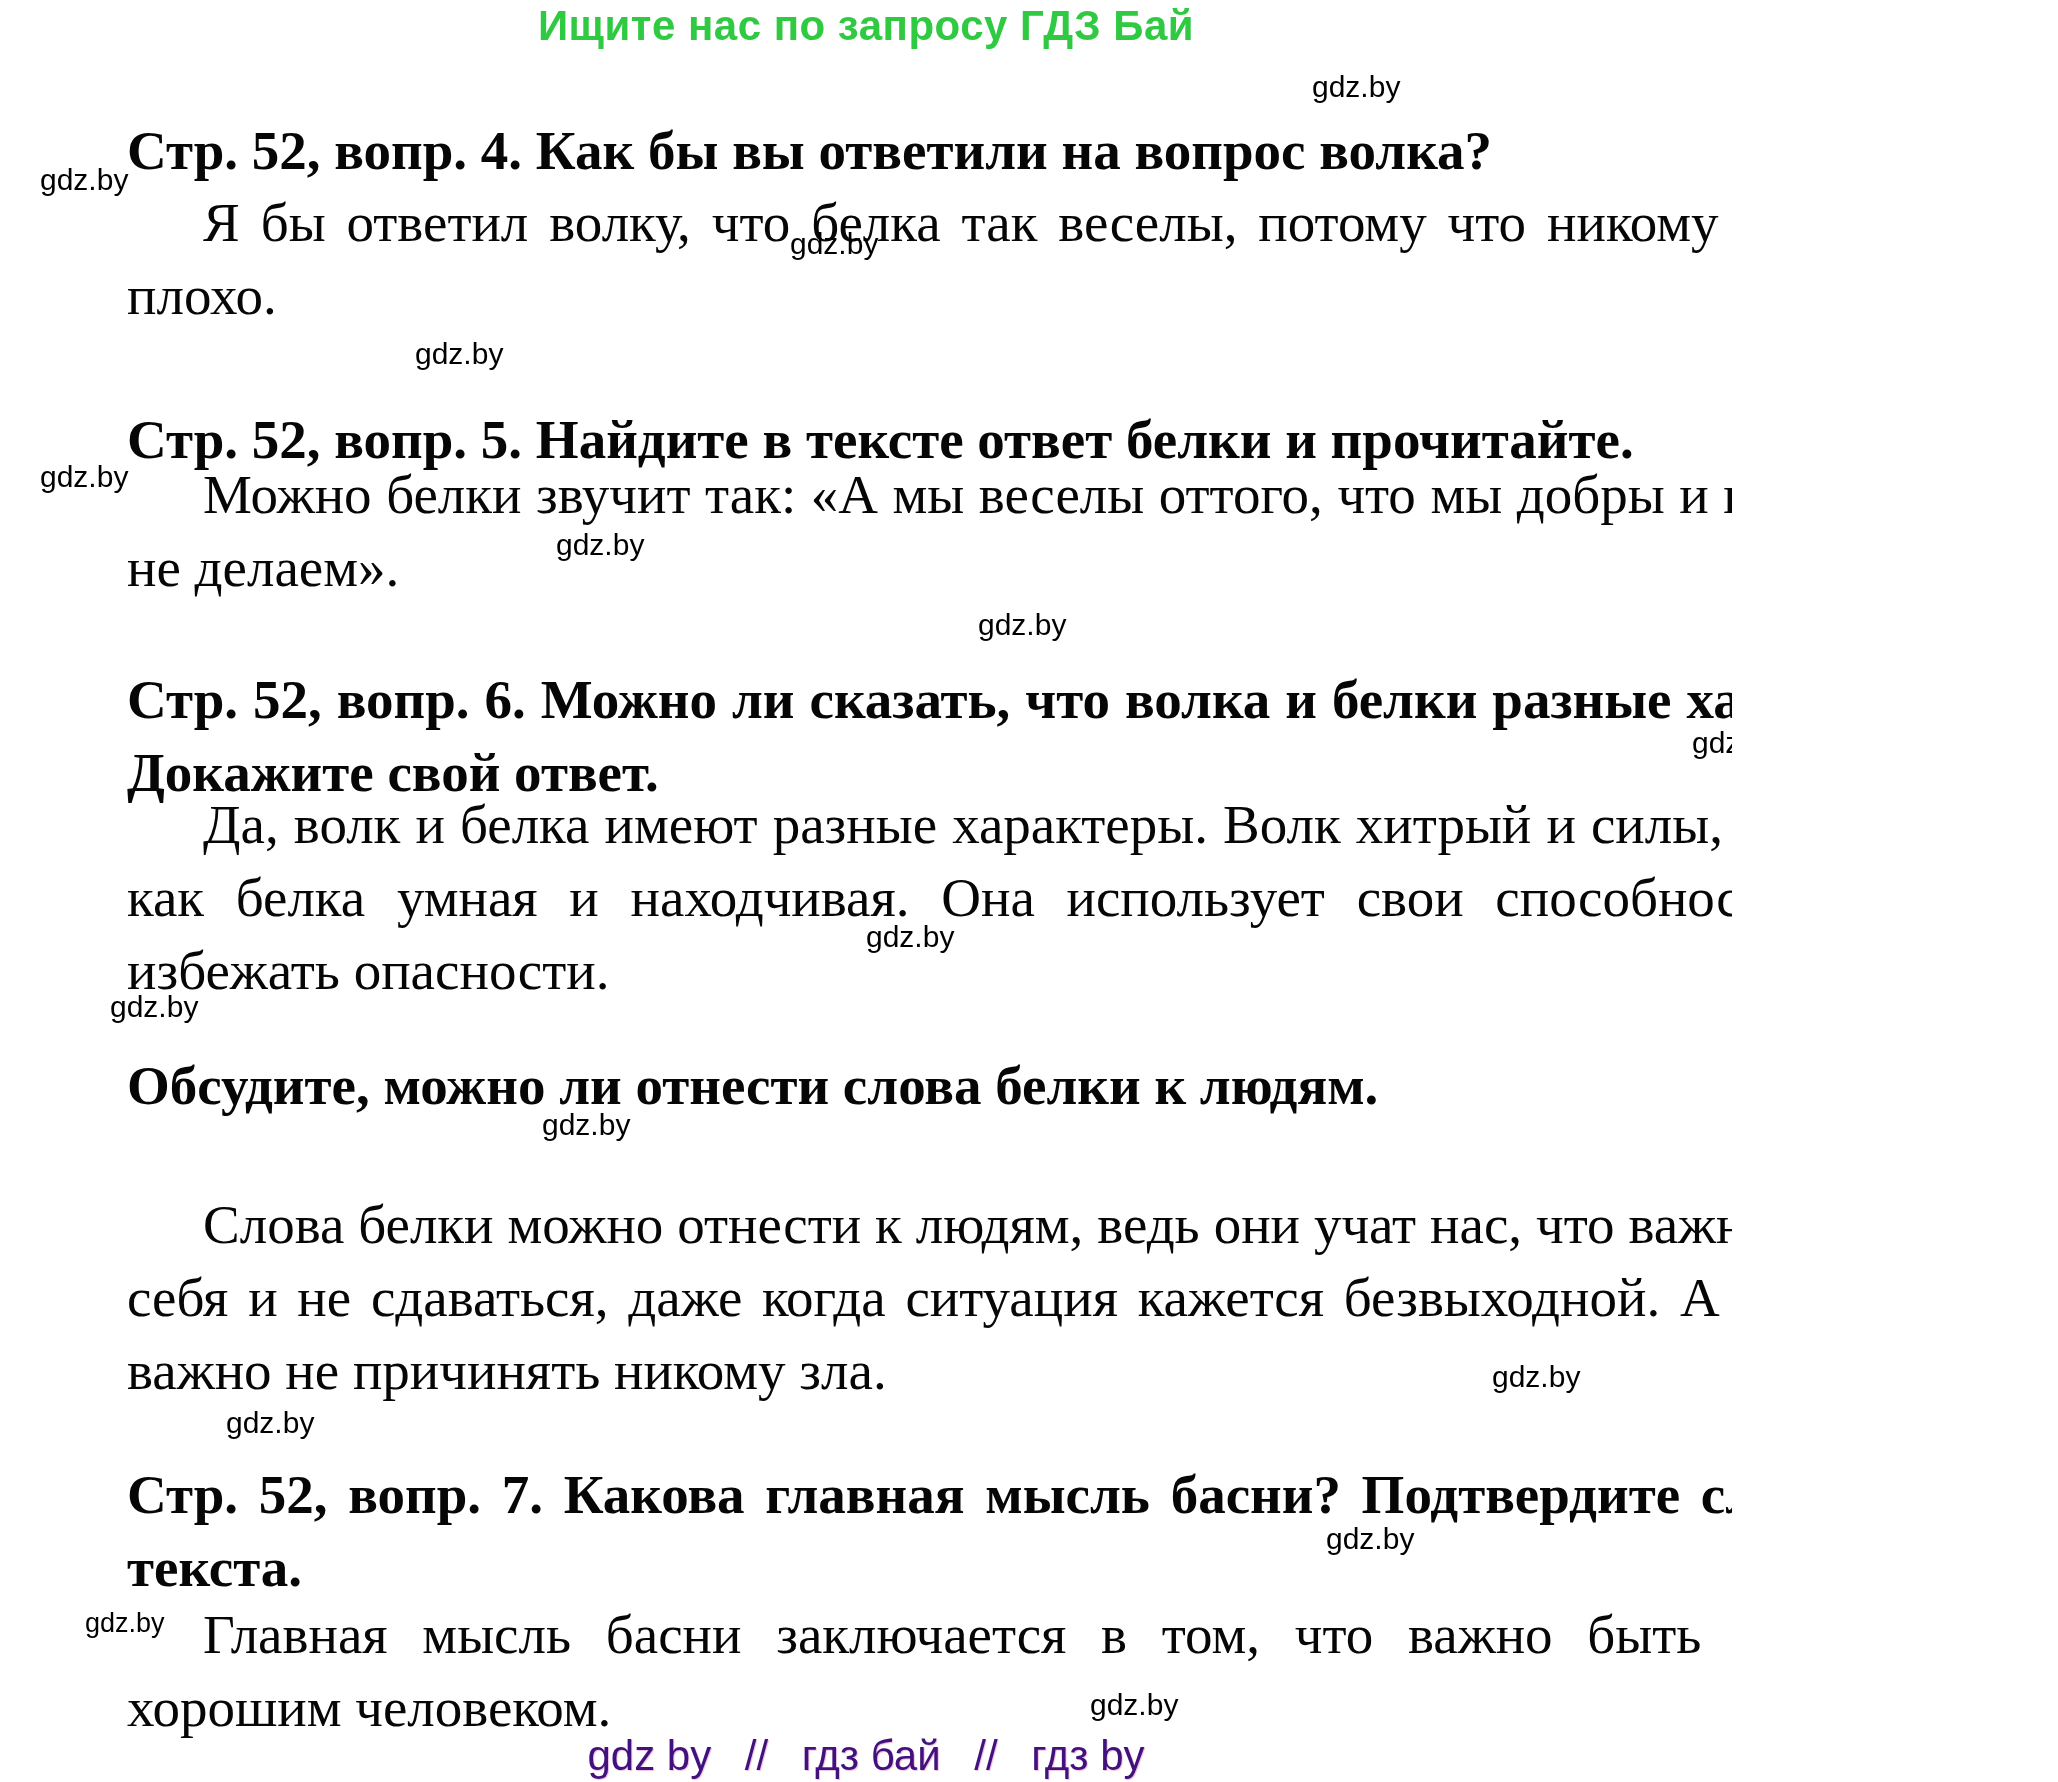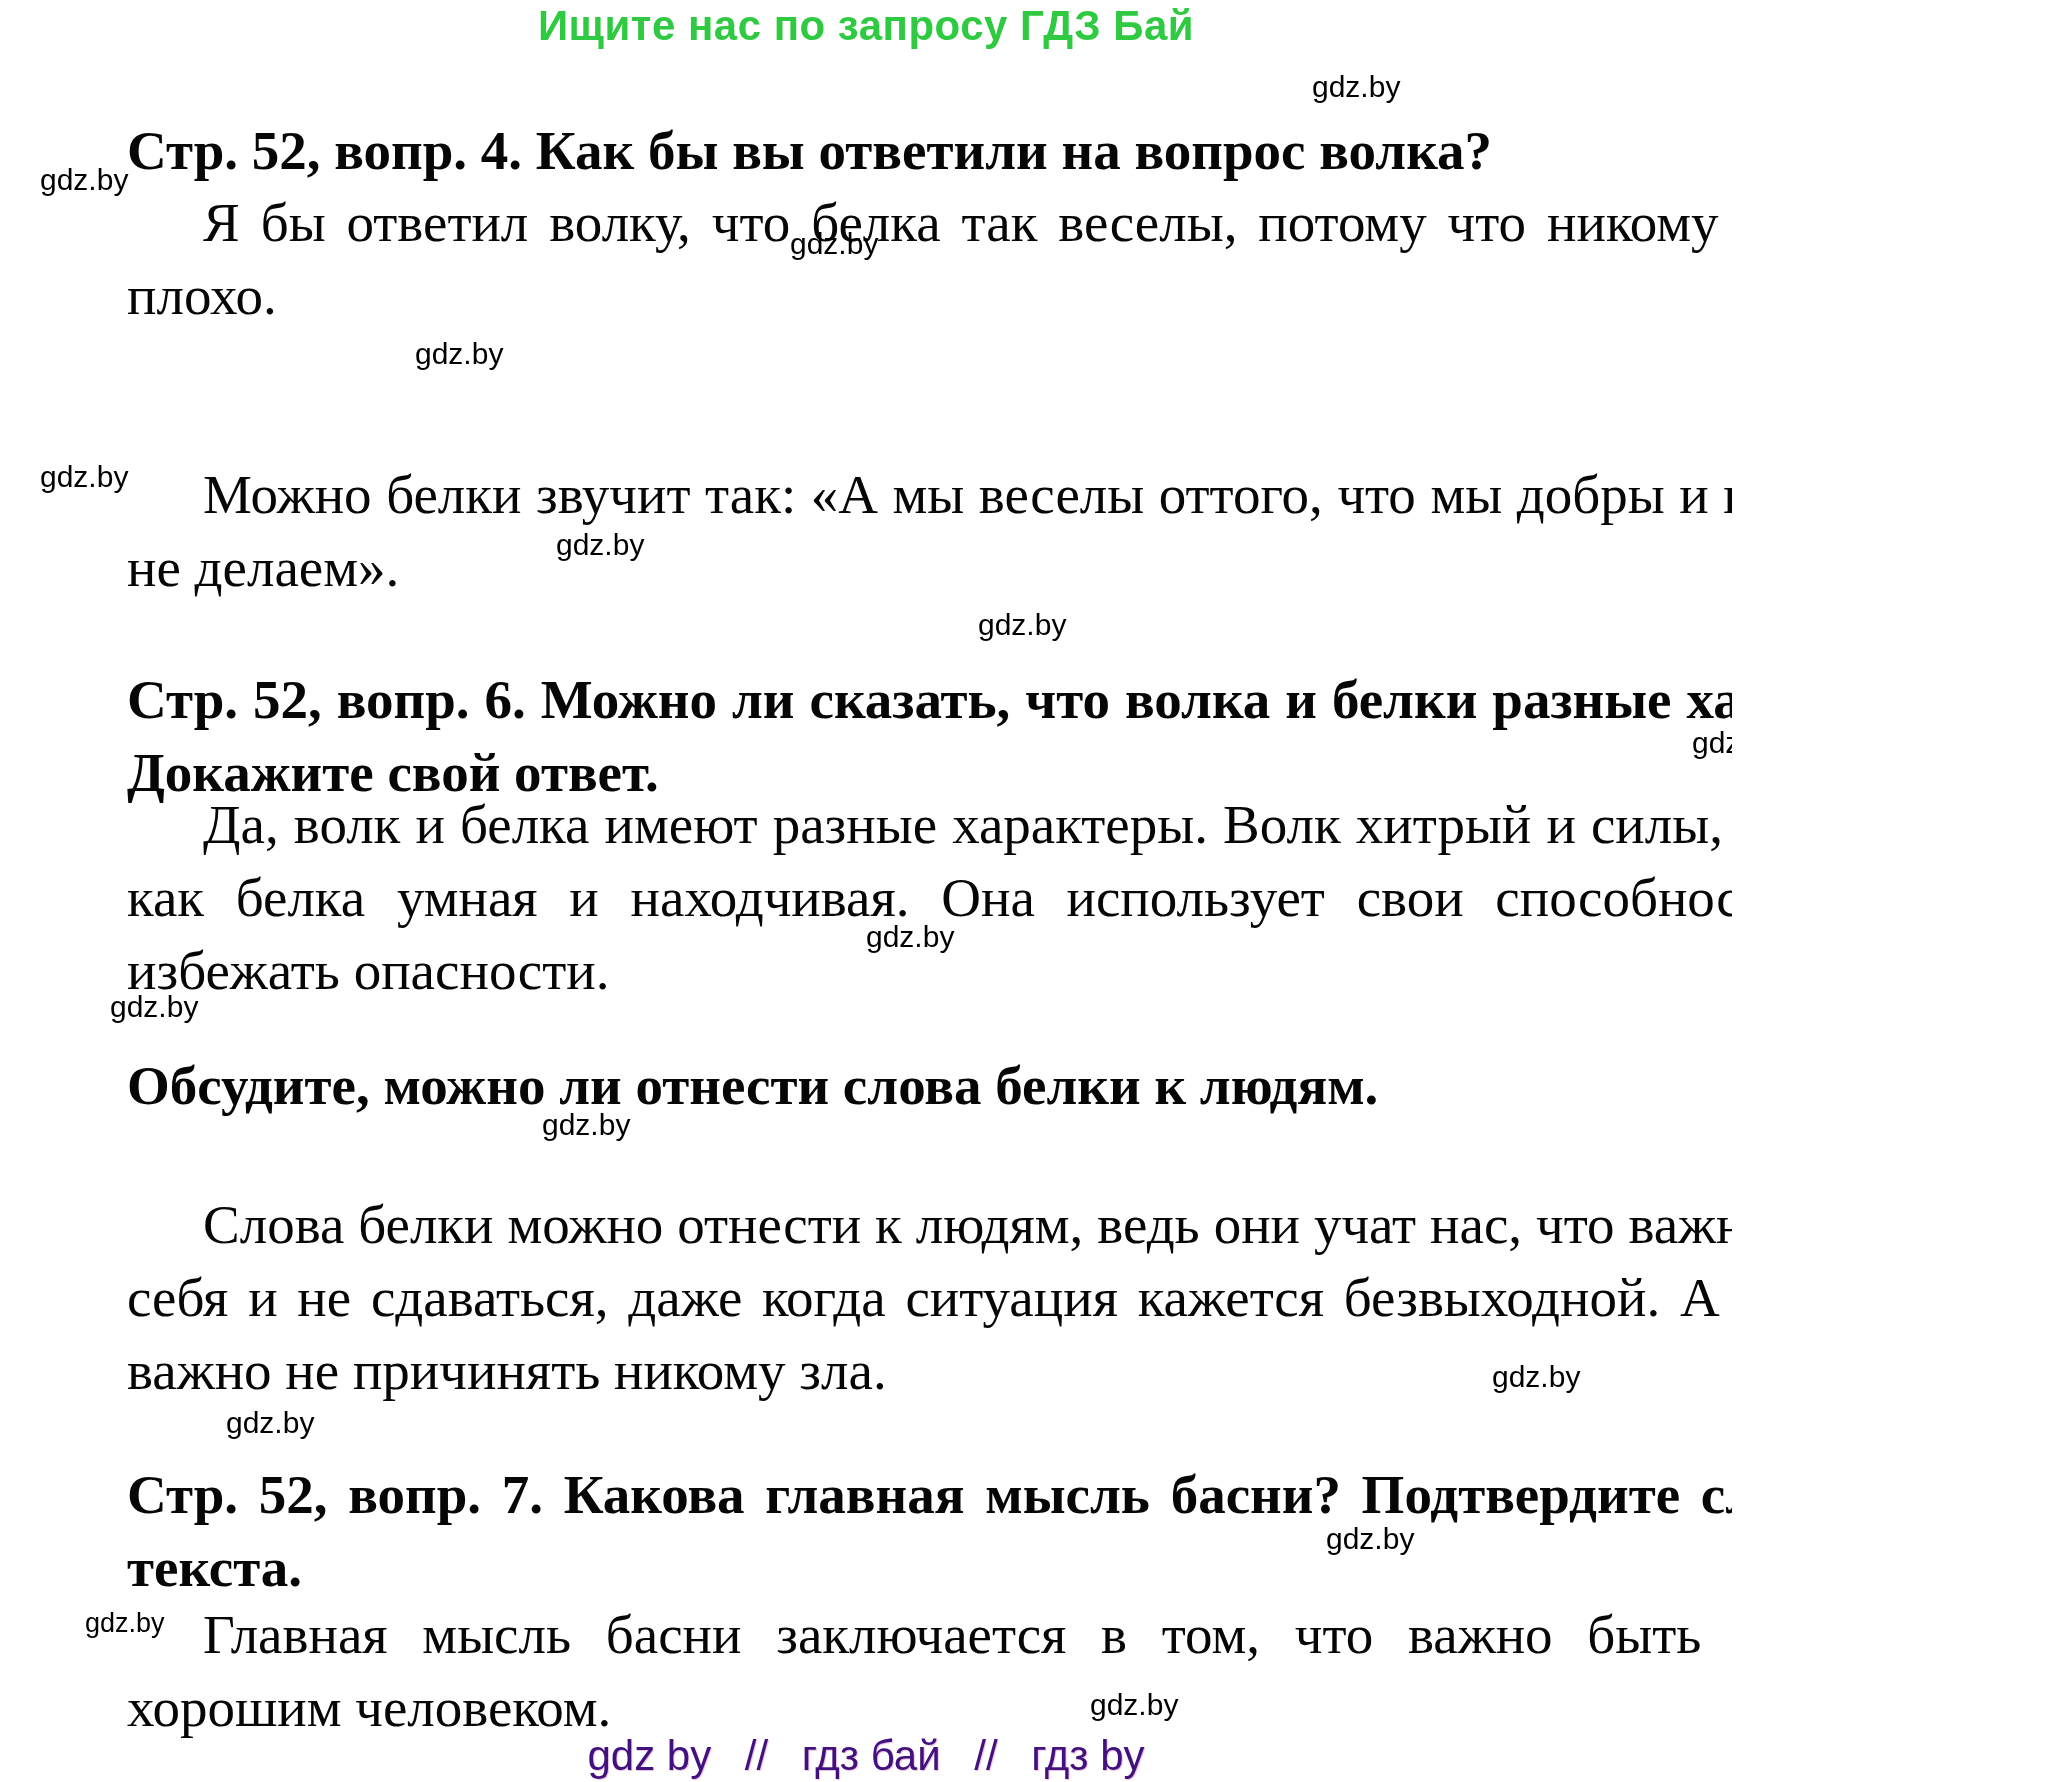--- a/index.html
+++ b/index.html
@@ -56,20 +56,21 @@
 </head>
 <body>
 
 <div class="page">
 
   <div class="banner">Ищите нас по запросу ГДЗ Бай</div>
 
   <h2 class="h" style="top:99px">Стр. 52, вопр. 4. Как бы вы ответили на вопрос волка?</h2>
   <p class="p" style="top:171px">Я бы ответил волку, что белка так веселы, потому что никому не делают плохо.</p>
 
+  <h2 class="h" style="top:388px">Стр. 52, вопр. 5. Найдите в тексте ответ белки и прочитайте.</h2>
   <p class="p" style="top:443px">Можно белки звучит так: «А мы веселы оттого, что мы добры и никому зла не делаем».</p>
 
   <h2 class="h" style="top:648px">Стр. 52, вопр. 6. Можно ли сказать, что волка и белки разные характеры? Докажите свой ответ.</h2>
   <p class="p" style="top:773px">Да, волк и белка имеют разные характеры. Волк хитрый и силы, в то время как белка умная и находчивая. Она использует свои способности, чтобы избежать опасности.</p>
 
   <h2 class="h" style="top:1034px">Обсудите, можно ли отнести слова белки к людям.</h2>
   <p class="p" style="top:1173px">Слова белки можно отнести к людям, ведь они учат нас, что важно верить в себя и не сдаваться, даже когда ситуация кажется безвыходной. А еще очень важно не причинять никому зла.</p>
 
   <h2 class="h" style="top:1443px">Стр. 52, вопр. 7. Какова главная мысль басни? Подтвердите словами из текста.</h2>
   <p class="p" style="top:1583px">Главная мысль басни заключается в том, что важно быть добрым и хорошим человеком.</p>

